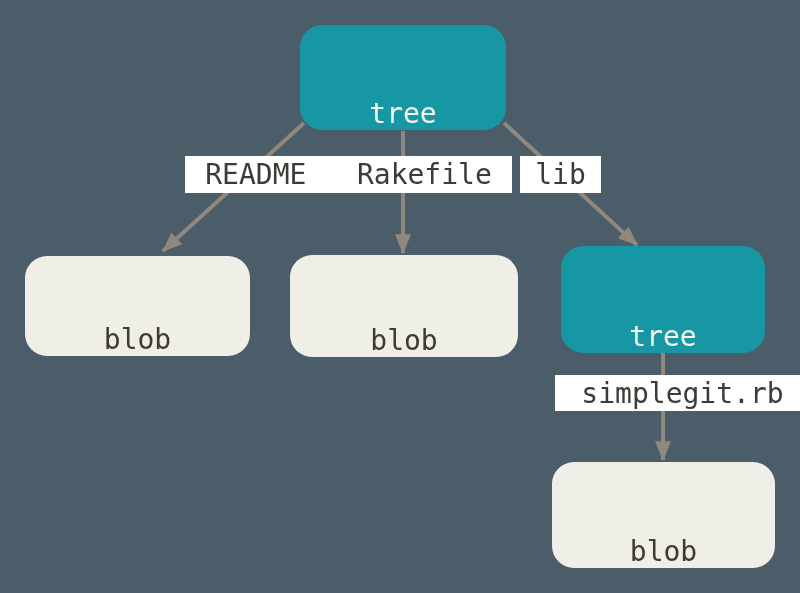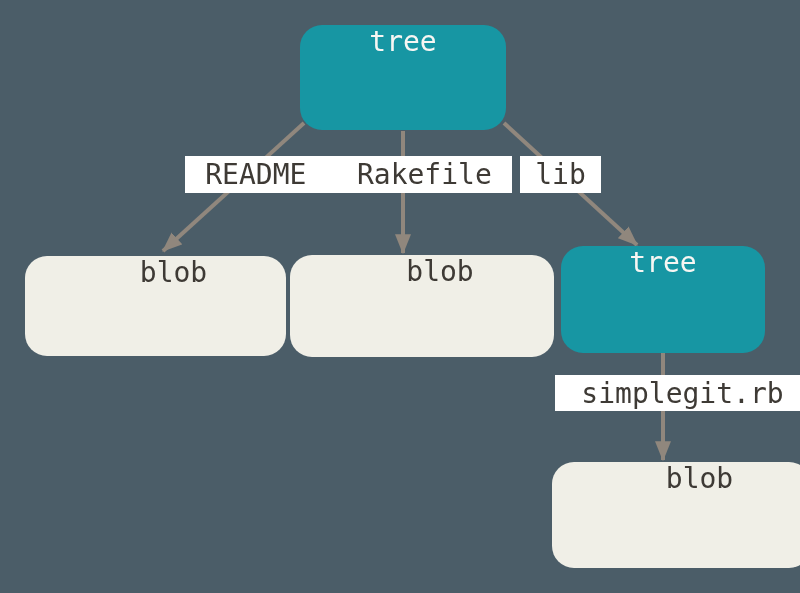--- a/index.html
+++ b/index.html
@@ -18,25 +18,25 @@
     background:var(--bg);
     font-family:"DejaVu Sans Mono","Liberation Mono",monospace;
     overflow:hidden;
   }
   .edges{position:absolute;left:0;top:0;width:800px;height:593px;z-index:1;}
   .edges line{stroke:var(--arrow);stroke-width:4;}
   .edges .ah{fill:var(--arrow);}
   .node{
     position:absolute;z-index:2;
     border-radius:22px;
-    display:flex;align-items:flex-start;justify-content:center;
+    display:flex;align-items:flex-end;justify-content:center;
     font-size:28px;letter-spacing:0;
   }
   .node.tree{background:var(--tree);color:var(--tree-text);}
-  .node.blob{background:var(--blob);color:var(--dark-text);padding-left:36px;}
+  .node.blob{background:var(--blob);color:var(--dark-text);}
   .edge-label{
     position:absolute;z-index:3;
     background:var(--label-bg);color:var(--dark-text);
     display:flex;align-items:center;justify-content:center;
     font-size:28px;white-space:pre;
   }
 </style>
 </head>
 <body>
 

